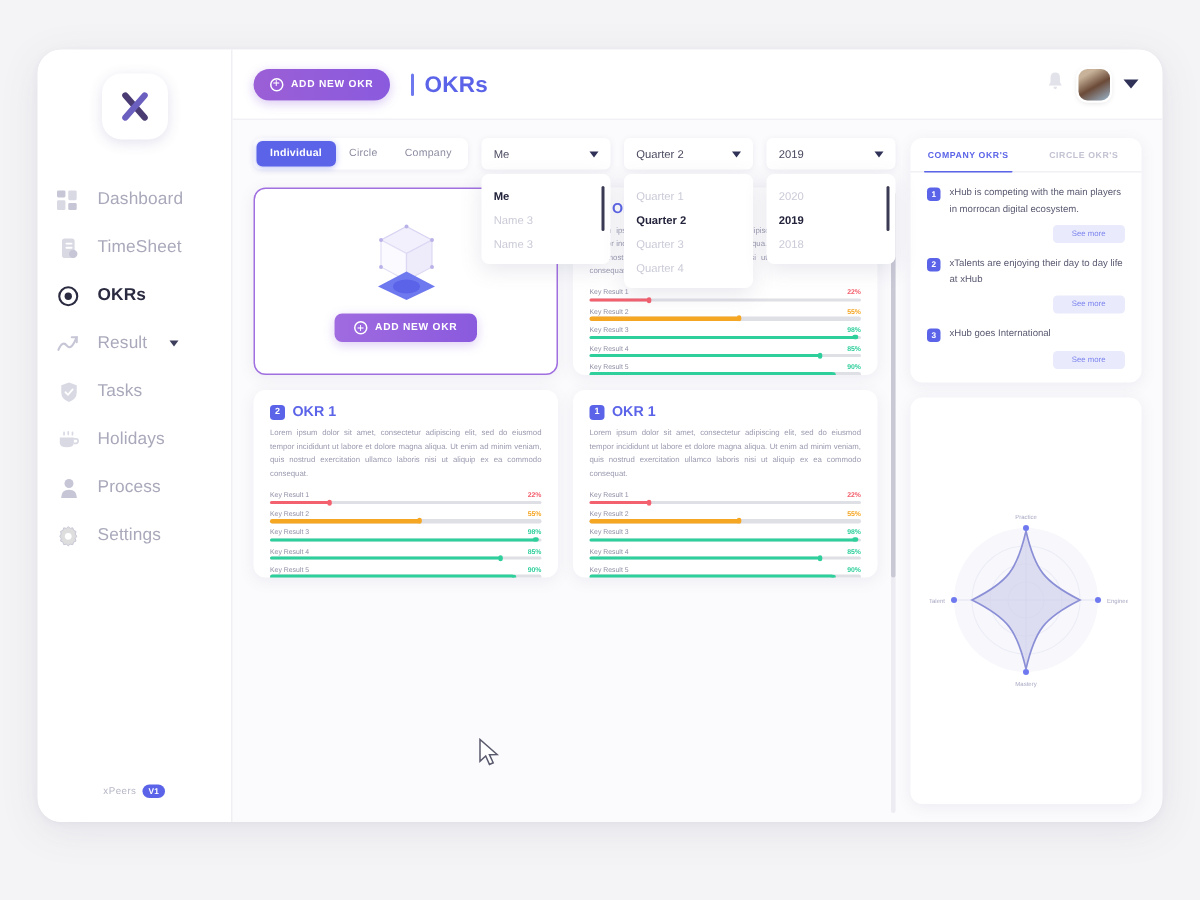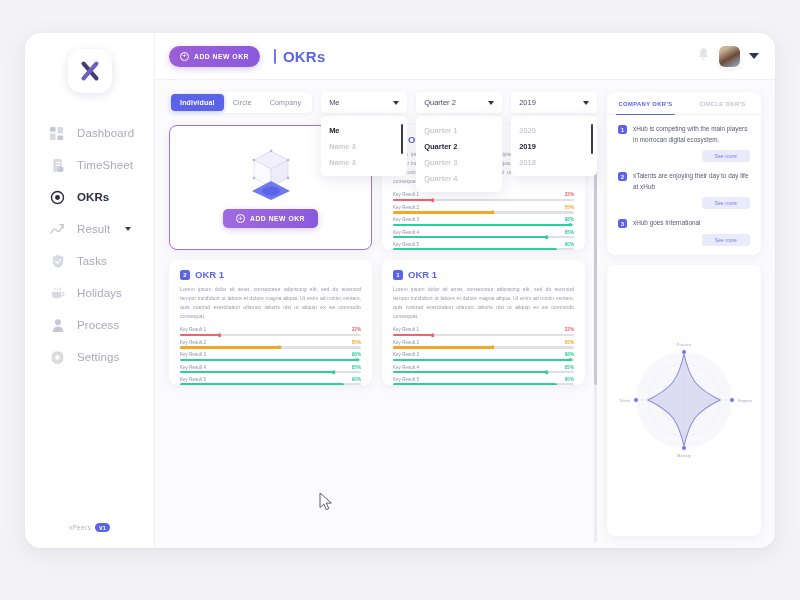--- a/index.html
+++ b/index.html
@@ -24,21 +24,21 @@
     width: 130px; background: #fff; height: 100%;
     border-right: 1px solid #f0f0f4;
     display: flex; flex-direction: column; align-items: center;
     padding-top: 16px; position: relative;
   }
   .logo-box {
     width: 44px; height: 44px; background: #fff; border-radius: 13px;
     box-shadow: 0 2px 9px rgba(80,70,140,.16);
     display: flex; align-items: center; justify-content: center;
   }
-  .nav { margin-top: 24px; width: 100%; padding-left: 24px; }
+  .nav { margin-top: 24px; width: 100%; padding-left: 12px; }
   .nav-item {
     display: flex; align-items: center; gap: 11px;
     height: 32px; margin-bottom: 0; position: relative;
   }
   .nav-icon { width: 17px; height: 17px; display:flex; align-items:center; justify-content:center; flex: none; }
   .nav-label { font-size: 11.5px; color: #a9a9bb; letter-spacing: .1px; }
   .nav-item.active .nav-label { color: #2a2a40; font-weight: bold; }
   .caret-small {
     width: 0; height: 0; border-left: 3px solid transparent;
     border-right: 3px solid transparent; border-top: 4px solid #3d3d5c;
@@ -121,21 +121,21 @@
     border-left: 3.5px solid transparent; border-right: 3.5px solid transparent;
     border-top: 4.5px solid #2f3157;
   }
   .dd-list {
     position: absolute; top: 24px; left: 0; width: 86px; background: #fff;
     border-radius: 5px; box-shadow: 0 4px 14px rgba(100,100,140,.15);
     padding: 6px 0; overflow: hidden;
   }
   .dd-opt {
     height: 16px; display: flex; align-items: center; padding: 0 8px;
-    font-size: 7.5px; color: #cbcbd8; cursor: pointer; font-weight: bold;
+    font-size: 7.5px; color: #cbcbd8; cursor: pointer;
   }
   .dd-opt.selected { color: #23233c; font-weight: bold; }
   .dd-scroll {
     position: absolute; right: 4px; top: 8px; width: 2px; height: 30px;
     background: #3a3a55; border-radius: 1px;
   }
 
   
   .grid {
     margin-top: 12px; display: grid; grid-template-columns: 1fr 1fr;

